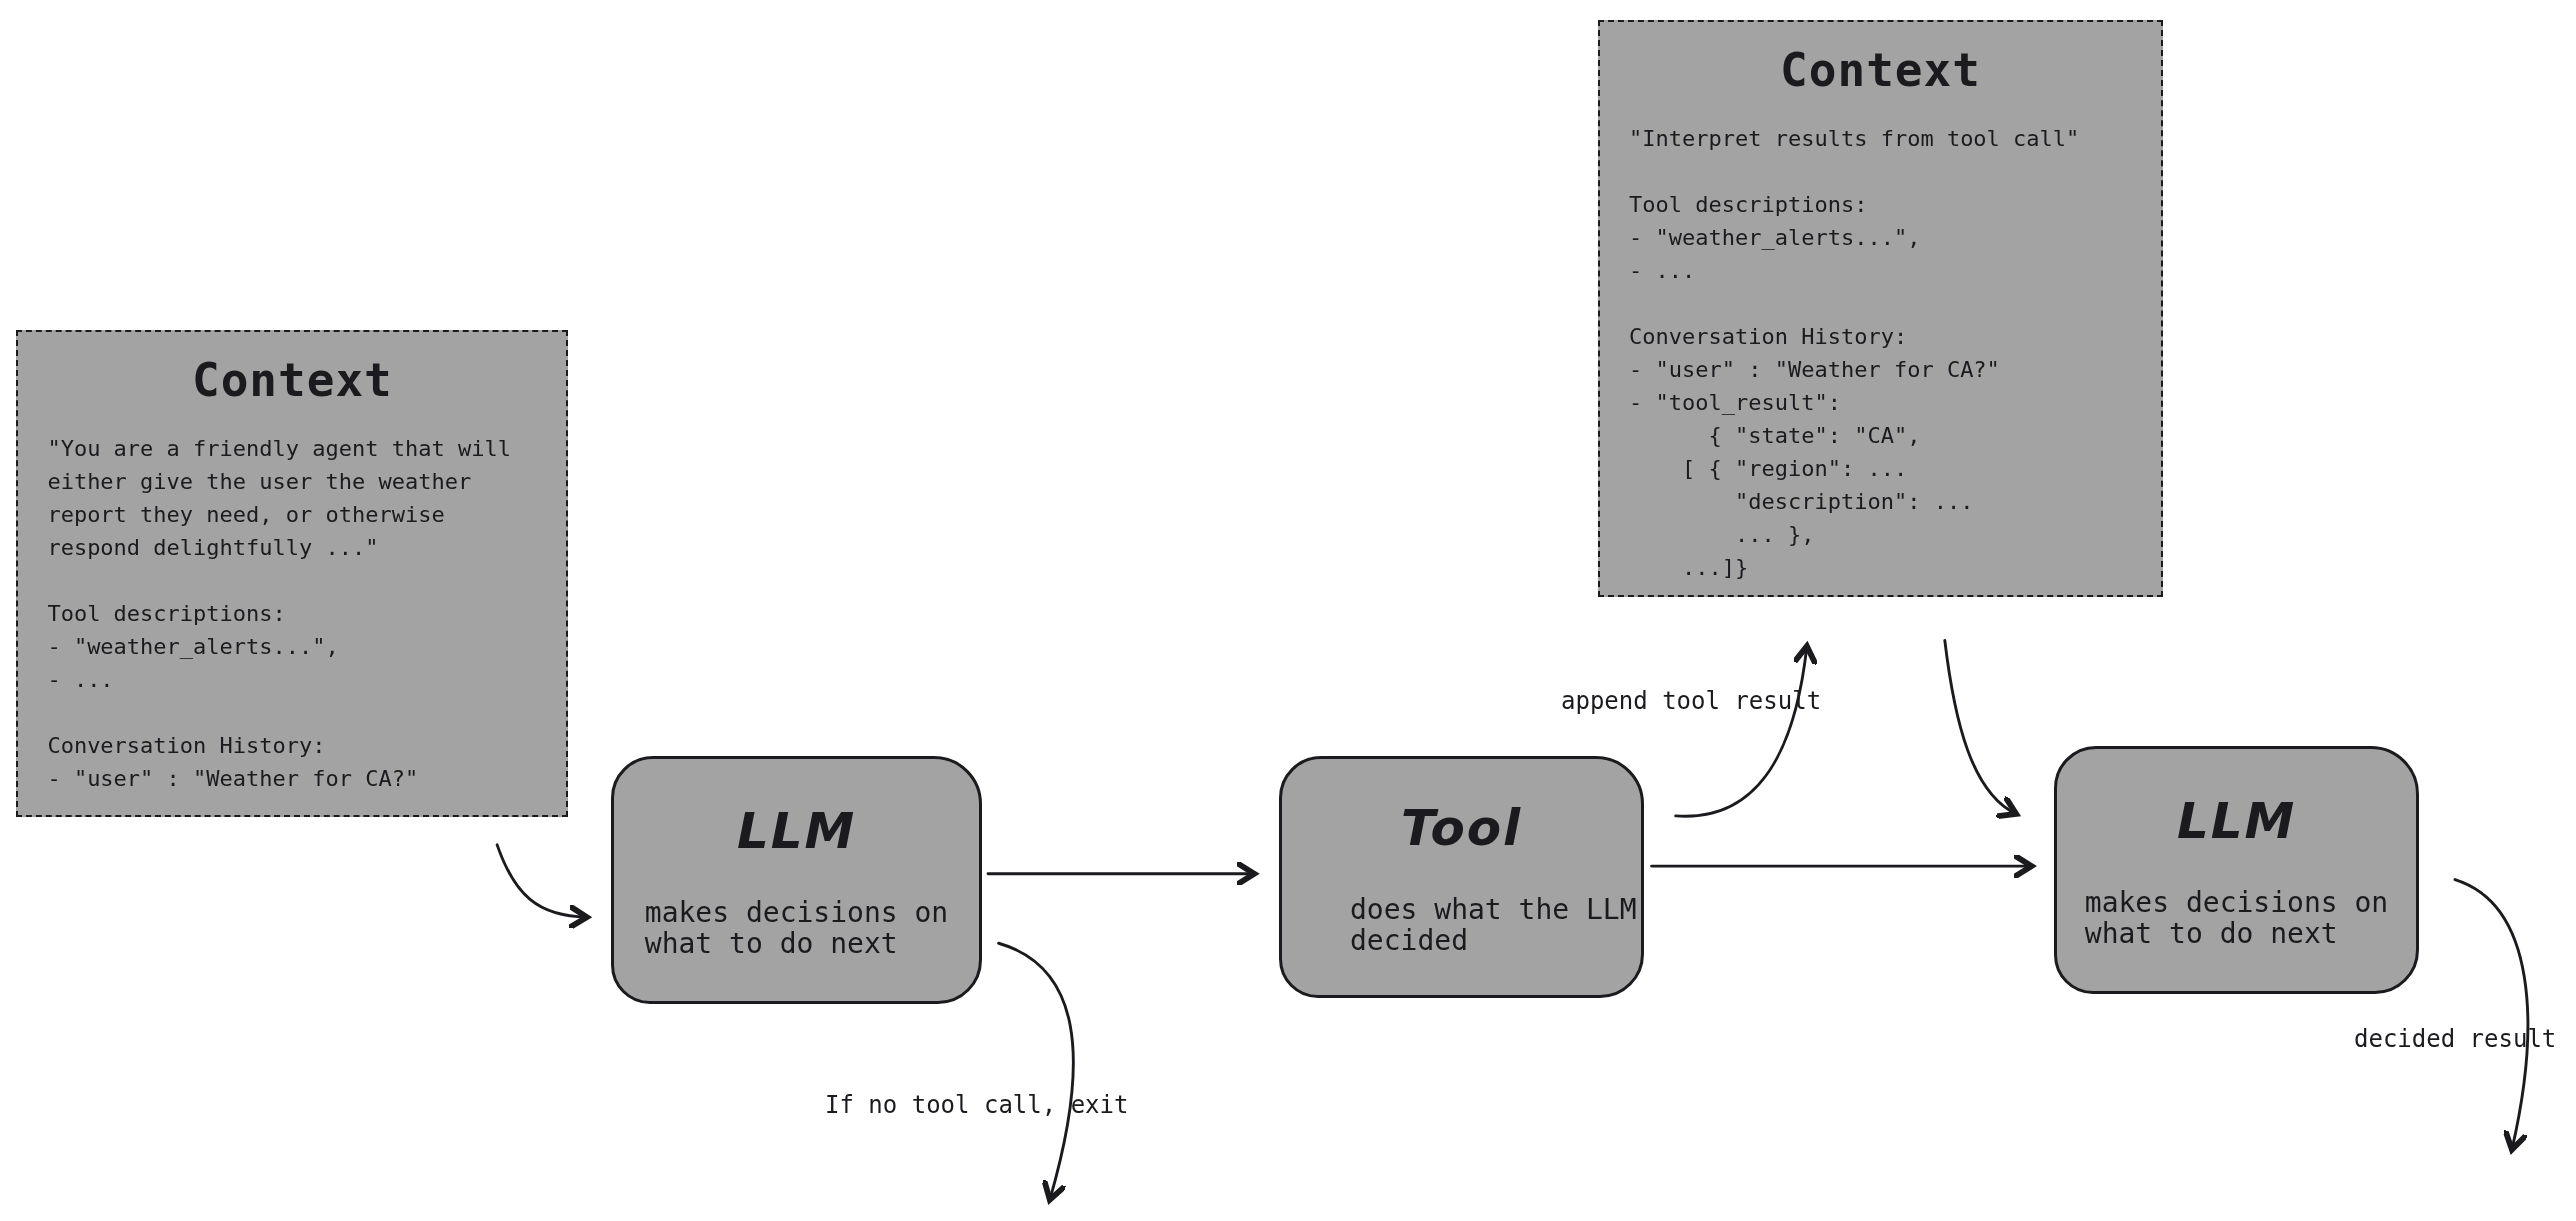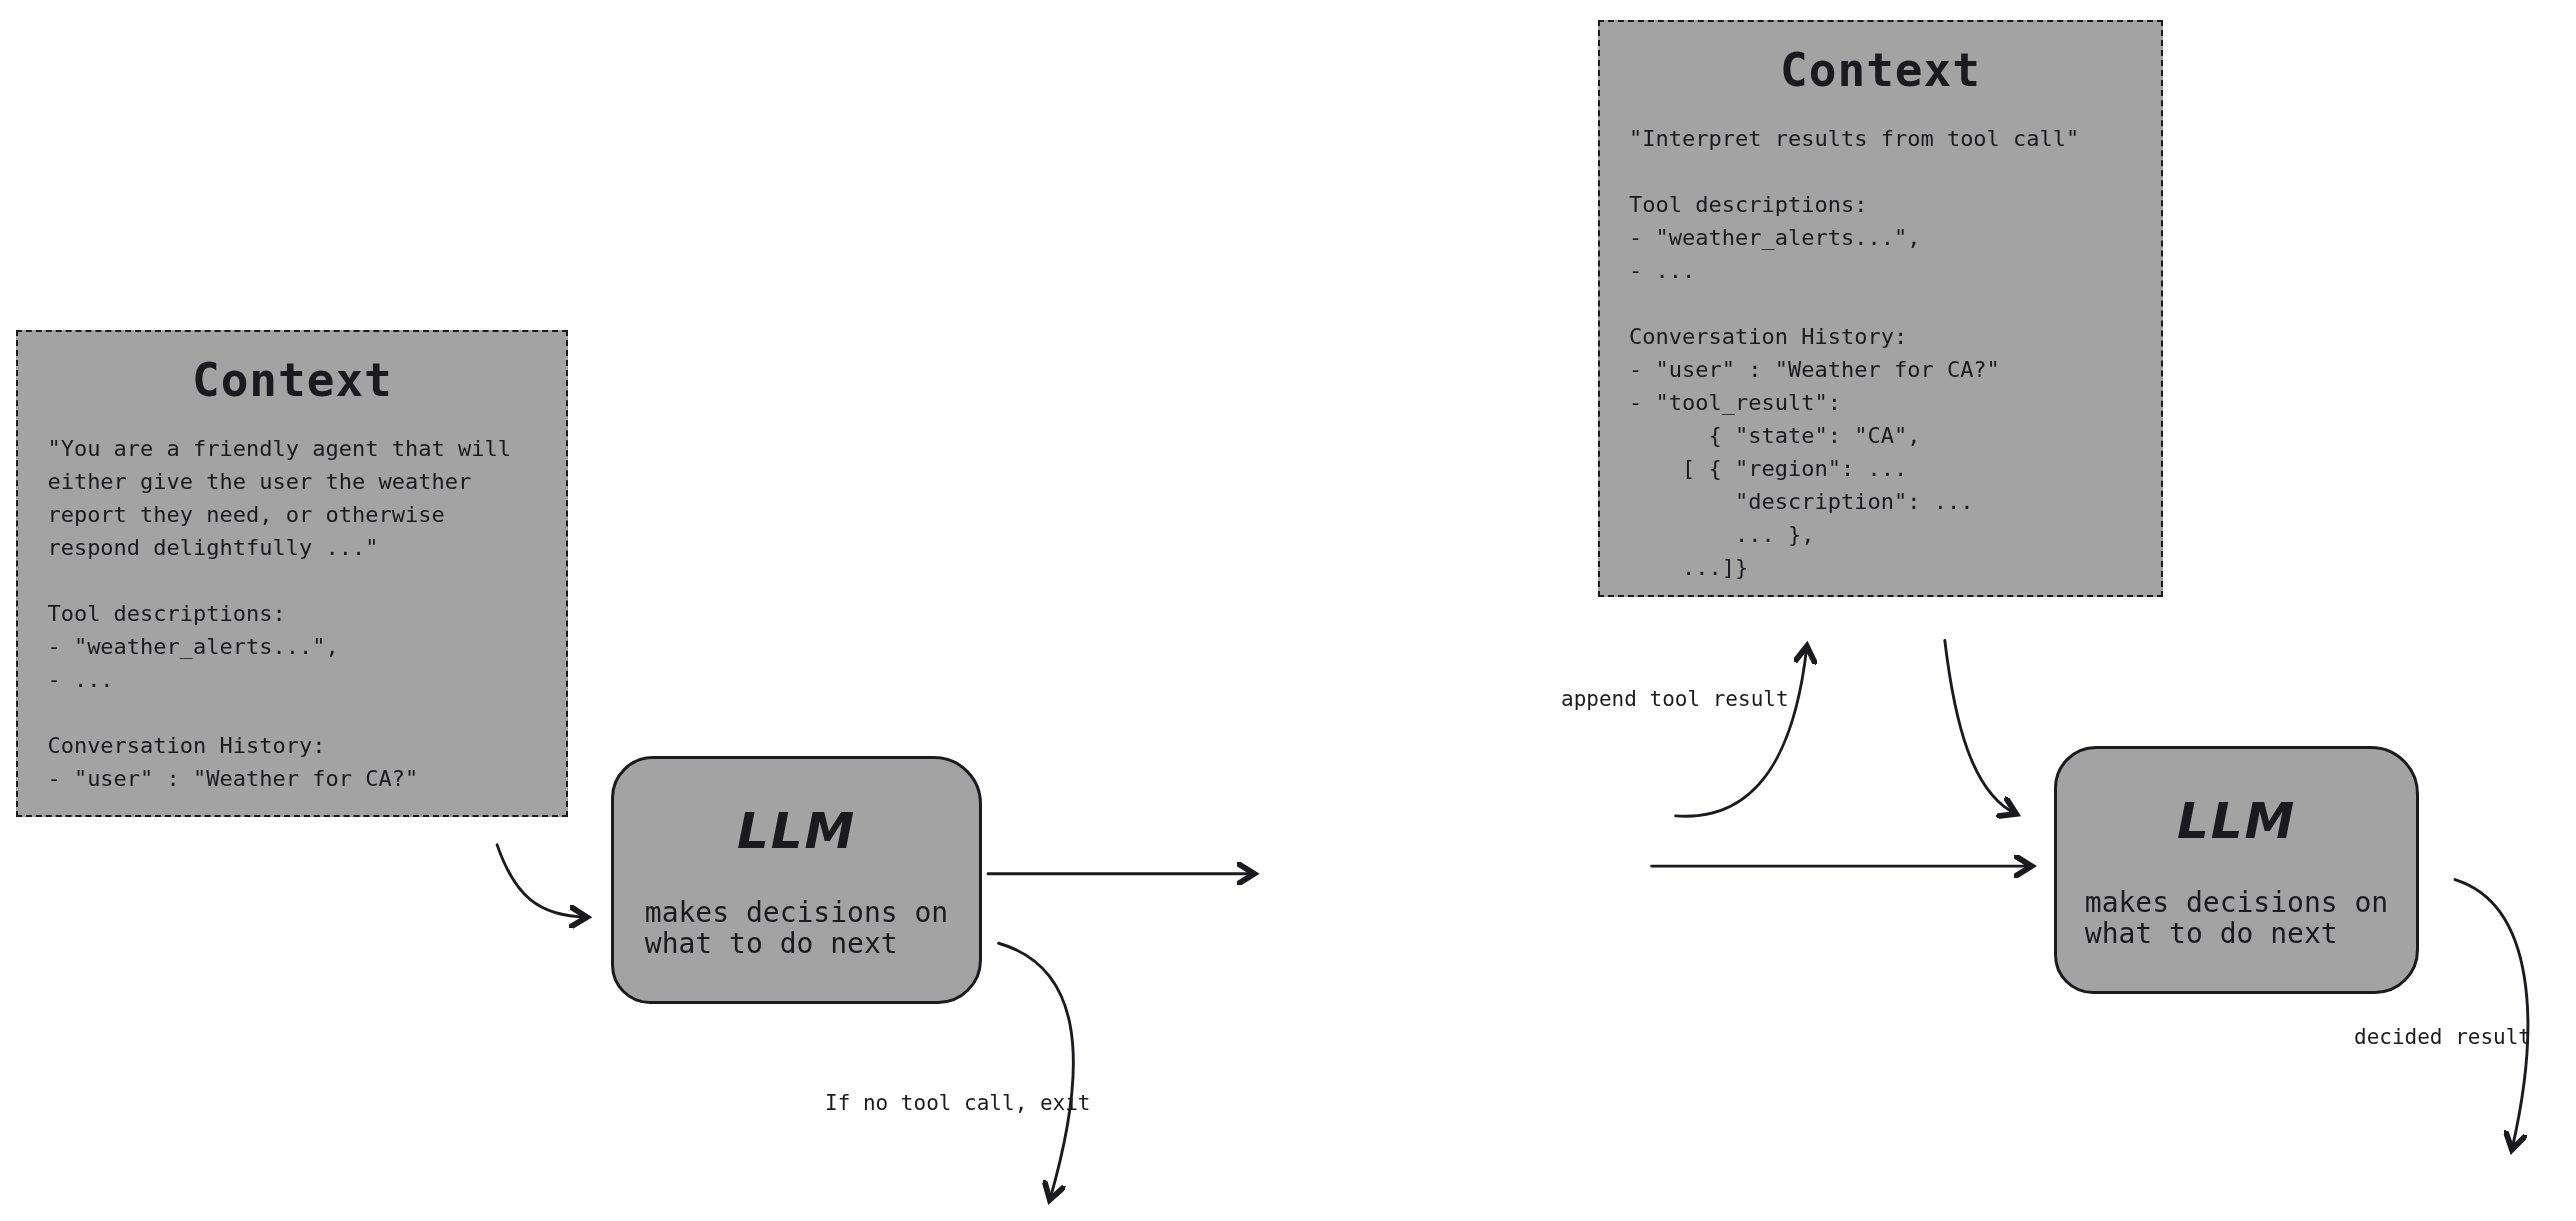--- a/index.html
+++ b/index.html
@@ -70,21 +70,21 @@
     white-space: pre-wrap;
     text-align: left;
   }
   .node--tool .node-sub {
     align-self: flex-start;
     padding-left: 68px;
   }
 
   .edge-label {
     position: absolute;
-    font-size: 21px;
+    font-size: 24px;
     white-space: nowrap;
   }
 
   
   .ctx--left { left: 16.4px;   top: 330px; width: 552px; height: 487px; }
   .ctx--top  { left: 1598px; top: 20px;  width: 565px; height: 577px; }
   .node--llm1 { left: 611px;  top: 756px; width: 371px; height: 248px; }
   .node--tool { left: 1279px; top: 756px; width: 365px; height: 242px; }
   .node--llm2 { left: 2054px; top: 746px; width: 365px; height: 248px; }
   .label--append { left: 1561px; top: 687px; }
@@ -143,20 +143,25 @@
         ... },
     ...]}</div>
   </div>
 
   <div class="box node node--llm1">
     <div class="node-title">LLM</div>
     <div class="node-sub">makes decisions on
 what to do next</div>
   </div>
 
+  <div class="box node node--tool">
+    <div class="node-title">Tool</div>
+    <div class="node-sub">does what the LLM
+decided</div>
+  </div>
 
   <div class="box node node--llm2">
     <div class="node-title">LLM</div>
     <div class="node-sub">makes decisions on
 what to do next</div>
   </div>
 
   <div class="edge-label label--append">append tool result</div>
   <div class="edge-label label--exit">If no tool call, exit</div>
   <div class="edge-label label--return">decided result</div>

